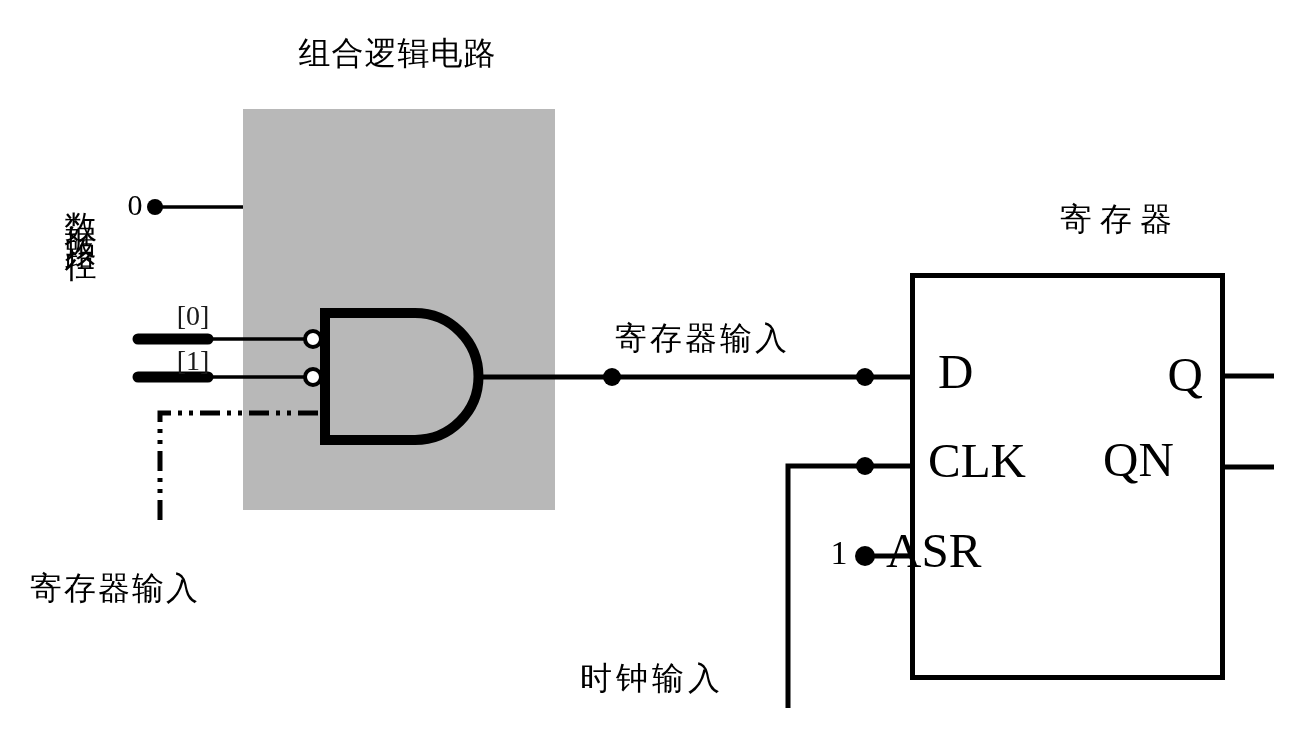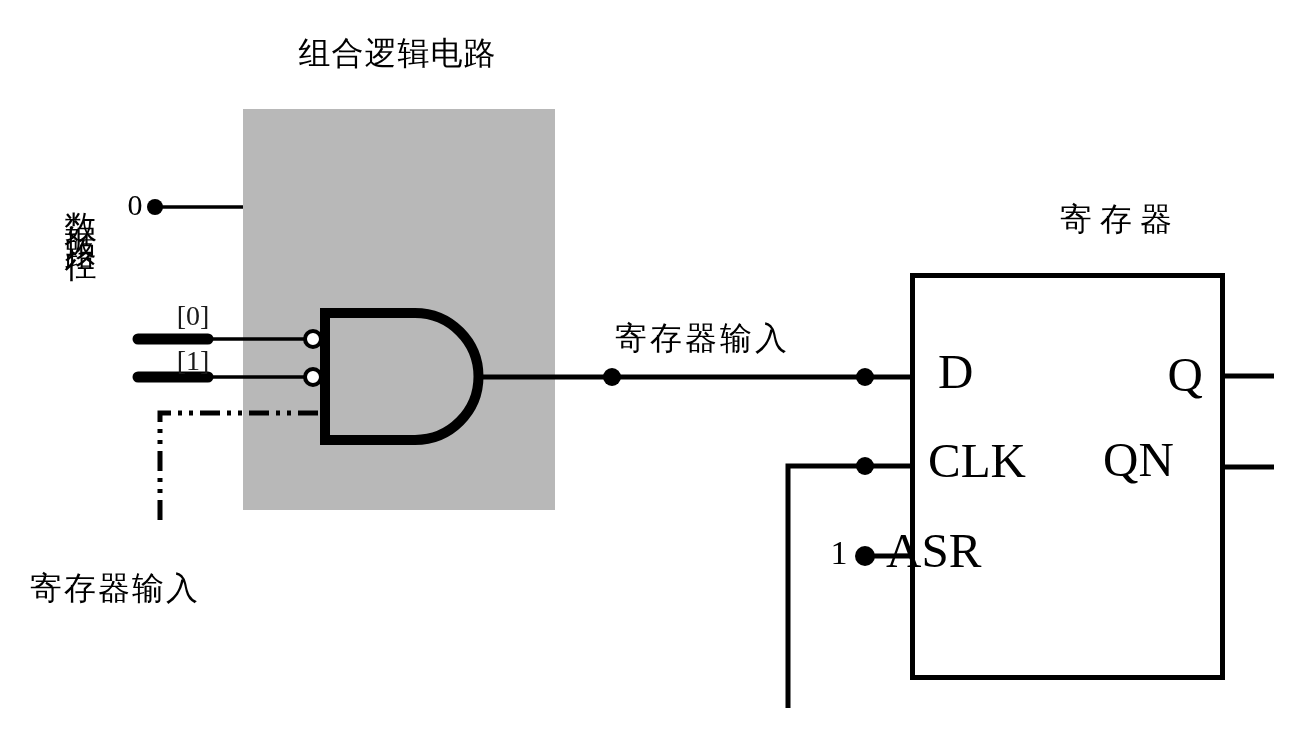--- a/index.html
+++ b/index.html
@@ -77,20 +77,21 @@
   <div class="lbl cjk combo-title">组合逻辑电路</div>
 
   <div class="lbl cjk reg-title">寄存器</div>
 
   <div class="lbl cjk data-path">数据路径</div>
 
   <div class="lbl cjk sync-reset">寄存器输入</div>
 
   <div class="lbl cjk reg-input">寄存器输入</div>
 
+  <div class="lbl cjk clk-input">时钟输入</div>
 
   <div class="lbl digit const0">0</div>
 
   <div class="lbl digit const1">1</div>
 
   <div class="lbl bit bit0">[0]</div>
 
   <div class="lbl bit bit1">[1]</div>
 
   <div class="lbl port port-d">D</div>

